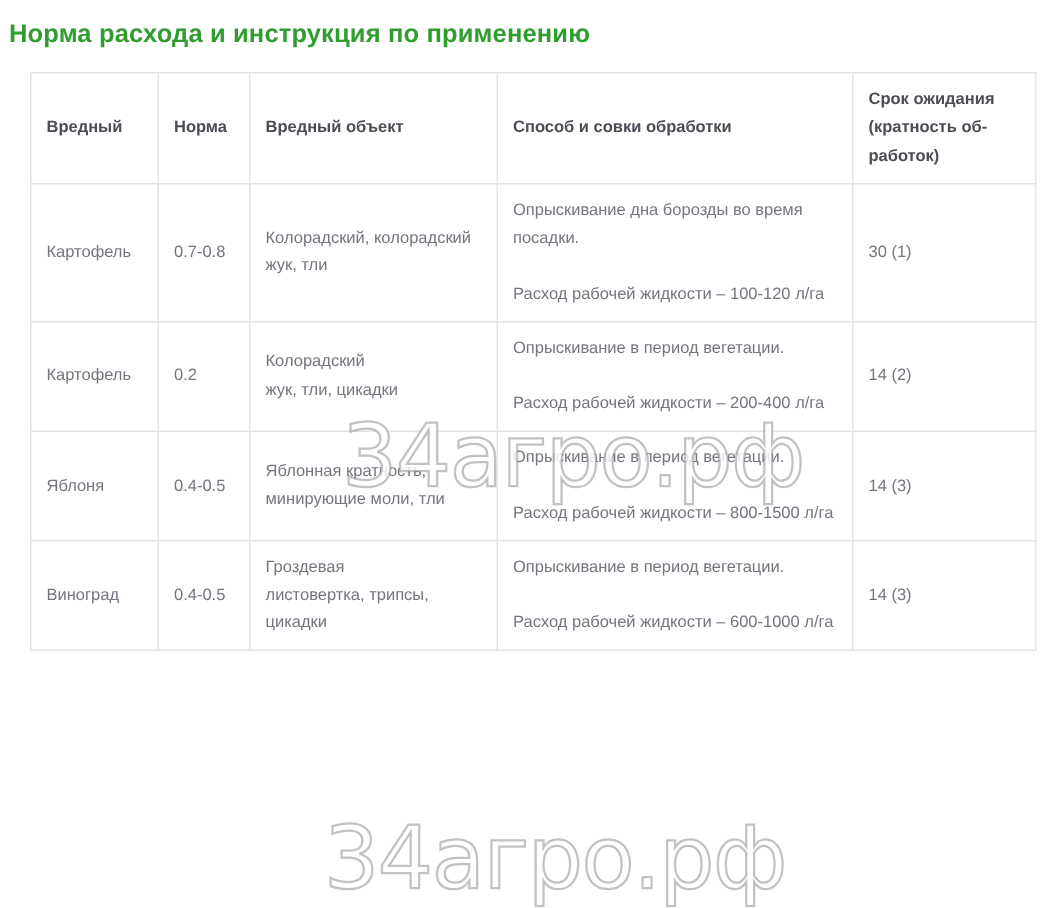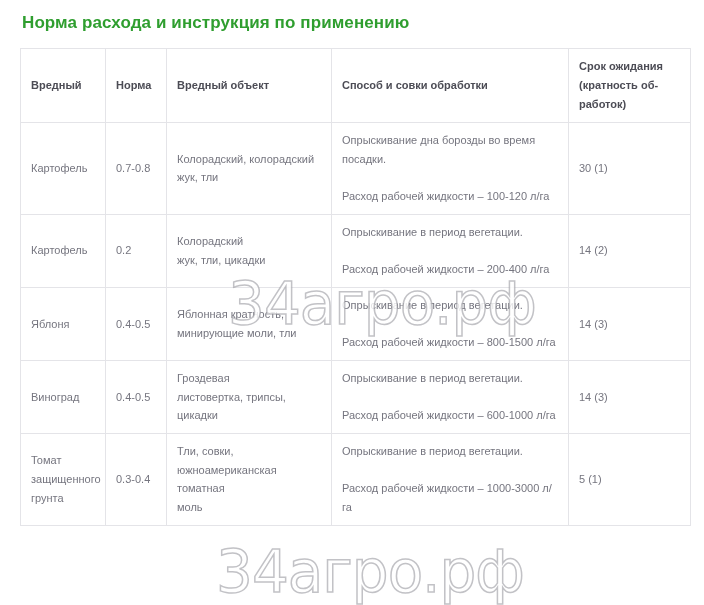--- a/index.html
+++ b/index.html
@@ -3,21 +3,21 @@
 <meta charset="utf-8">
 <style>
   * { box-sizing: border-box; margin: 0; padding: 0; }
   html, body { background: #ffffff; }
   body {
     width: 704px; height: 605px;
     position: relative; overflow: hidden;
     font-family: "Liberation Sans", sans-serif;
   }
   .page-title {
-    position: absolute; left: 22px; top: 13px;
+    position: absolute; left: 6px; top: 13px;
     font-size: 17px; font-weight: bold; color: #2f9e2f;
     letter-spacing: 0.1px;
   }
   table.rate-table {
     position: absolute; left: 20px; top: 48px;
     width: 670px; border-collapse: collapse; table-layout: fixed;
     background: #ffffff;
   }
   .rate-table th, .rate-table td {
     border: 1px solid #e4e4e8;
@@ -106,33 +106,20 @@
   <tr class="row-3">
     <td>Виноград</td>
     <td>0.4-0.5</td>
     <td>Гроздевая
 листовертка, трипсы, цикадки</td>
     <td>Опрыскивание в период вегетации.
 
 Расход рабочей жидкости – 600-1000 л/га</td>
     <td>14 (3)</td>
   </tr>
-  <tr class="row-4">
-    <td>Томат
-защищенного
-грунта</td>
-    <td>0.3-0.4</td>
-    <td>Тли, совки,
-южноамериканская томатная
-моль</td>
-    <td>Опрыскивание в период вегетации.
-
-Расход рабочей жидкости – 1000-3000 л/га</td>
-    <td>5 (1)</td>
-  </tr>
 </tbody>
   </table>
 
 <svg class="wm wm-mid" width="340" height="86">
   <text x="2" y="60">34агро.рф</text>
 </svg>
 
 <svg class="wm wm-bottom" width="340" height="86">
   <text x="2" y="60">34агро.рф</text>
 </svg>

